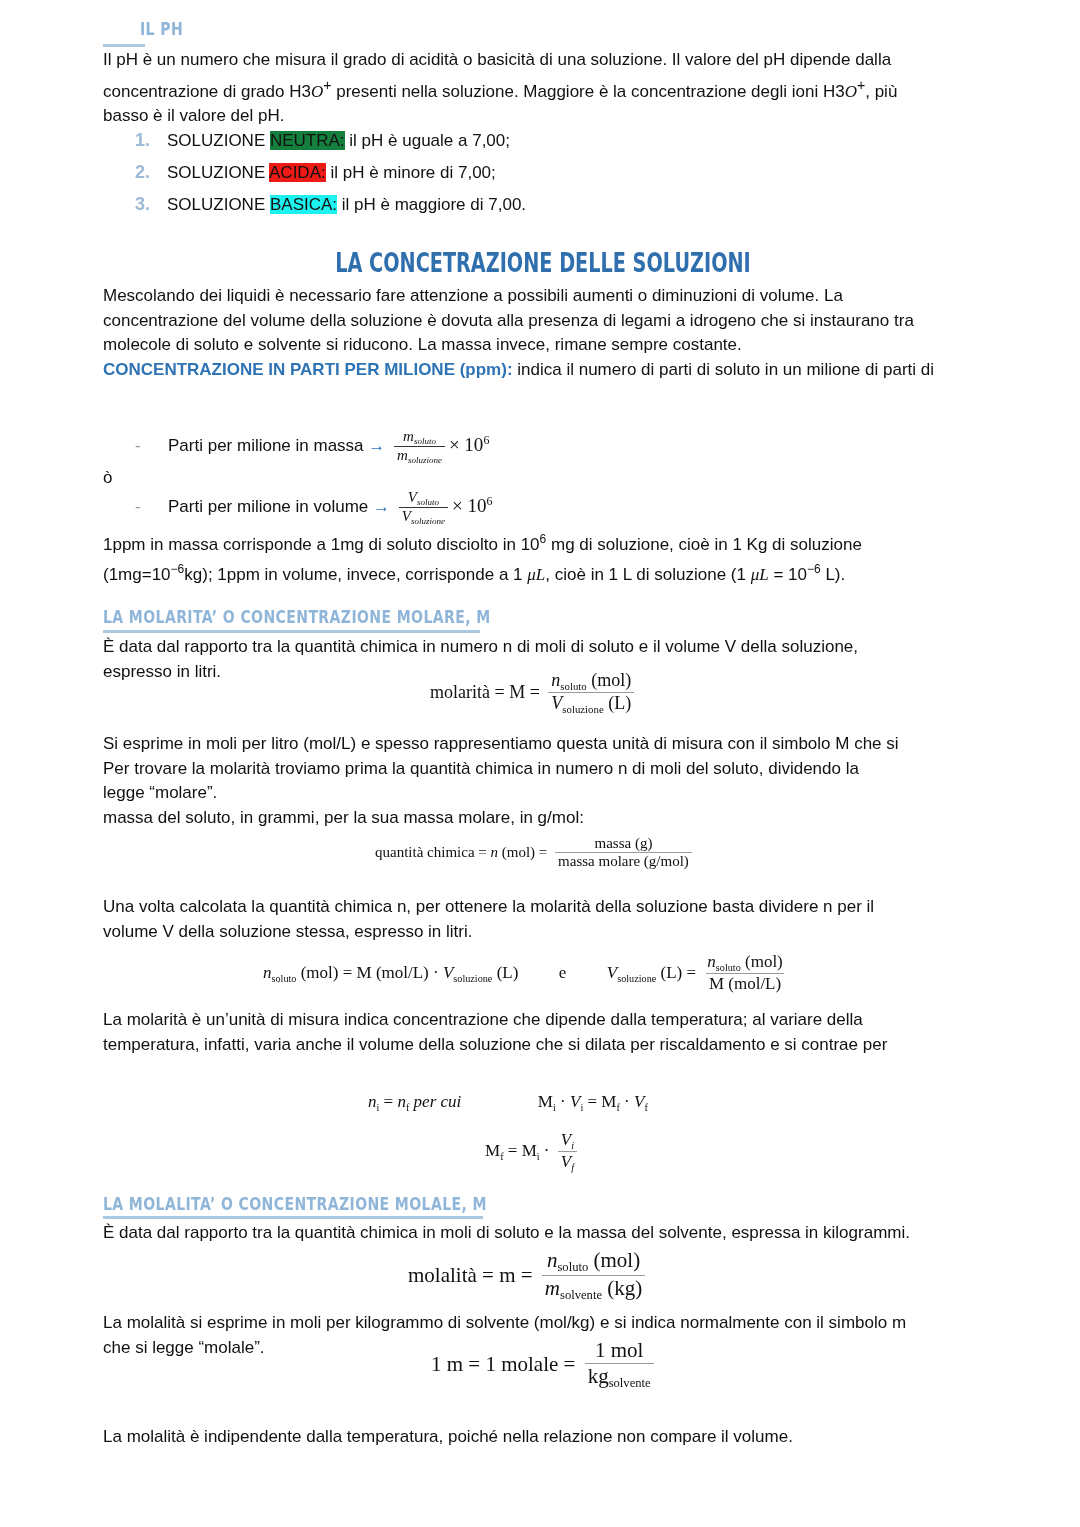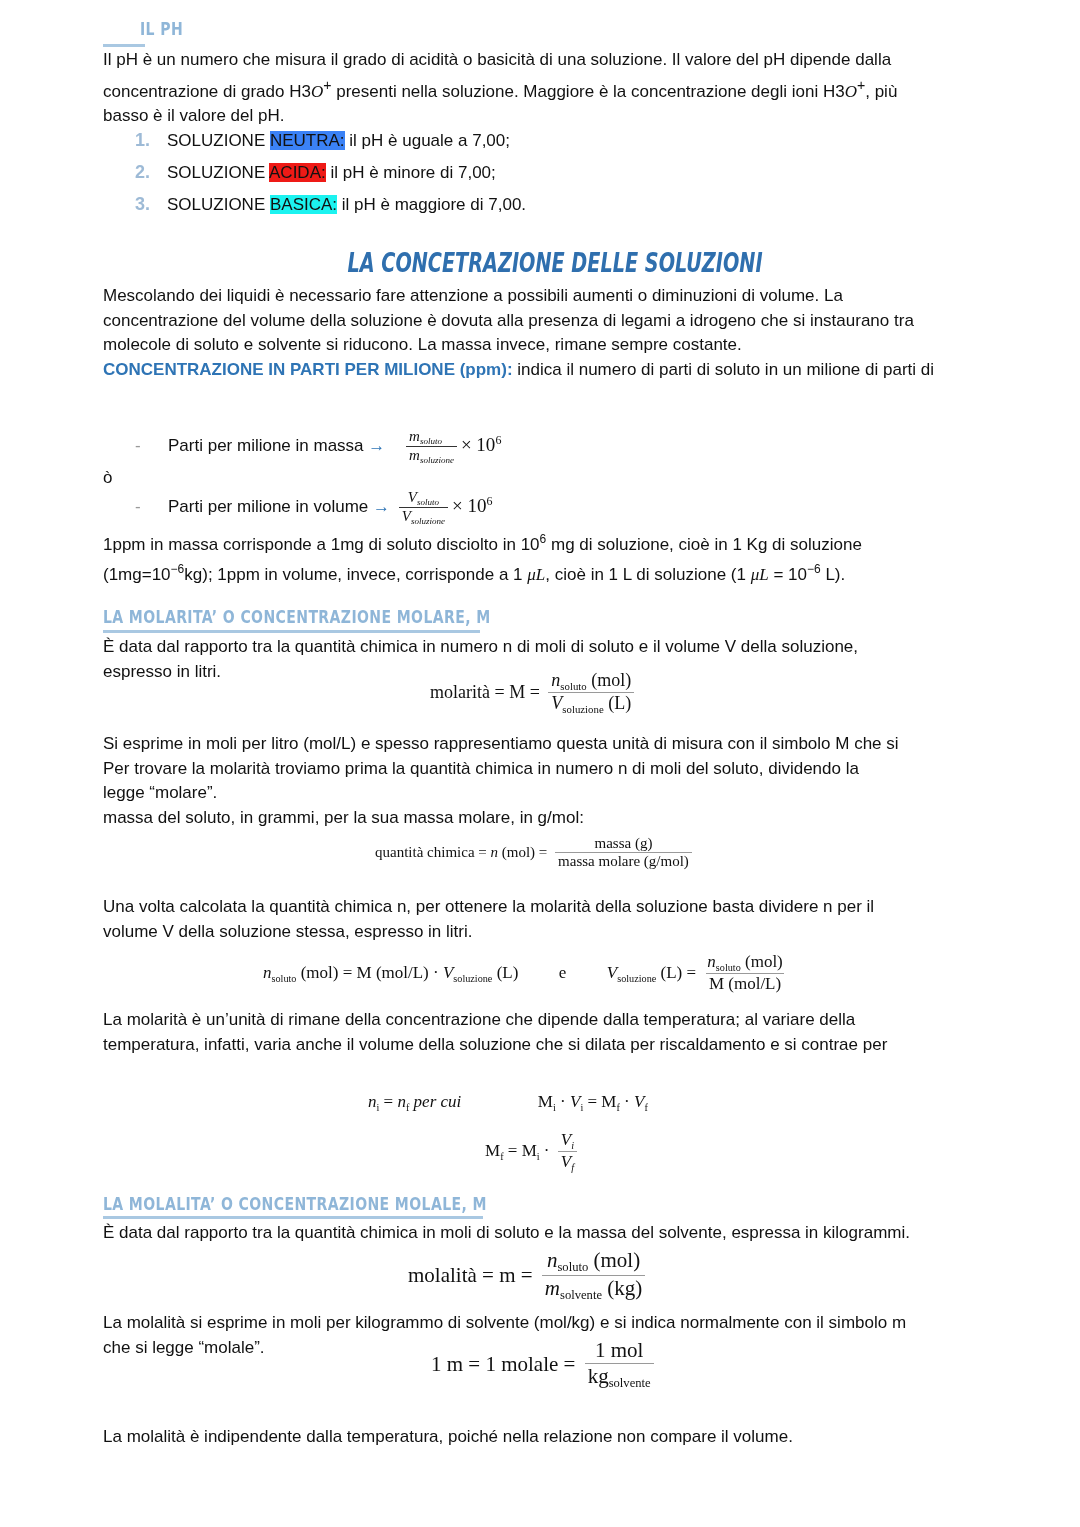--- a/index.html
+++ b/index.html
@@ -10,21 +10,21 @@
   .abs { position: absolute; }
   .h-small { font-family: "DejaVu Sans", sans-serif; font-weight: bold; letter-spacing: 0.5px;
              color: #8fb6d8; font-size: 18px; text-transform: uppercase; transform: scaleX(0.78);
              transform-origin: left center; white-space: nowrap; display: inline-block; }
   .uline { position: absolute; height: 3px; background: #a9c8e2; }
   .h-big { font-family: "DejaVu Sans", sans-serif; font-weight: bold; color: #2f6fae;
            font-size: 26px; transform: scaleX(0.74); transform-origin: center center;
            white-space: nowrap; text-align: center; }
   .list-item { position: absolute; left: 32px; font-size: 17px; height: 28px; line-height: 28px; white-space: nowrap; }
   .num { display: inline-block; width: 32px; color: #9dbad6; font-weight: bold; font-size: 18px; }
-  .hl-green { background: #3b82f6; }
+  .hl-green { background: #15803d; }
   .hl-red { background: #ee1a16; }
   .hl-cyan { background: #1cf3f0; }
   .blue-b { color: #2e74b5; font-weight: bold; }
   .serif { font-family: "Liberation Serif", serif; }
   .frac { display: inline-flex; flex-direction: column; align-items: center; vertical-align: middle; margin: 0 4px; }
   .frac .num-part { padding: 0 3px; }
   .frac .den-part { border-top: 1.5px solid #9a9a9a; padding: 0 3px; }
   .it { font-style: italic; }
   sub.s { font-size: 60%; vertical-align: -0.35em; }
   .dash { display: inline-block; width: 65px; color: #999; padding-left: 32px; box-sizing: border-box; }
@@ -49,37 +49,37 @@
   <div class="list-item" style="top:126px;">
     <span class="num">1.</span><span>SOLUZIONE </span><span class="hl-green">NEUTRA:</span><span> il pH è uguale a 7,00;</span>
   </div>
   <div class="list-item" style="top:158px;">
     <span class="num">2.</span><span>SOLUZIONE </span><span class="hl-red">ACIDA:</span><span> il pH è minore di 7,00;</span>
   </div>
   <div class="list-item" style="top:190px;">
     <span class="num">3.</span><span>SOLUZIONE </span><span class="hl-cyan">BASICA:</span><span> il pH è maggiore di 7,00.</span>
   </div>
 
-  <div class="abs" style="left:12px; top:248px; width:880px;font-style:italic;">
+  <div class="abs" style="left:0; top:248px; width:880px;">
     <div class="h-big">LA CONCETRAZIONE DELLE SOLUZIONI</div>
   </div>
 
   <div class="abs" style="left:0; top:284px; width:880px;">
     <p class="p">Mescolando dei liquidi è necessario fare attenzione a possibili aumenti o diminuzioni di volume. La</p>
     <p class="p">concentrazione del volume della soluzione è dovuta alla presenza di legami a idrogeno che si instaurano tra</p>
     <p class="p">molecole di soluto e solvente si riducono. La massa invece, rimane sempre costante.</p>
     <p class="p"><span class="blue-b">CONCENTRAZIONE IN PARTI PER MILIONE (ppm):</span><span> indica il numero di parti di soluto in un milione di parti di</span></p>
   </div>
 
   <div class="abs" style="left:0; top:428px; white-space:nowrap; font-size:17px;">
     <span class="dash">-</span><span>Parti per milione in massa</span>
     <span class="arrow">→</span>
     <span class="frac serif it" style="font-size:15px;">
       <span class="num-part"><span>m</span><sub class="s">soluto</sub></span>
-      <span class="den-part" style="border-color:#333;margin-left:12px;"><span>m</span><sub class="s">soluzione</sub></span>
+      <span class="den-part" style="border-color:#333;"><span>m</span><sub class="s">soluzione</sub></span>
     </span><span class="serif" style="font-size:19px;"><span>× 10</span><sup style="font-size:12px;">6</sup></span>
   </div>
 
   <div class="abs p" style="left:0; top:466px;">ò</div>
 
   <div class="abs" style="left:0; top:489px; white-space:nowrap; font-size:17px;">
     <span class="dash">-</span><span>Parti per milione in volume</span>
     <span class="arrow">→</span>
     <span class="frac serif it" style="font-size:15px;">
       <span class="num-part"><span>V</span><sub class="s">soluto</sub></span>
@@ -134,21 +134,21 @@
     <span style="vertical-align:middle;"><span class="it">n</span><sub class="s">soluto</sub><span> (mol) = M (mol/L) · </span><span class="it">V</span><sub class="s">soluzione</sub><span> (L)</span></span>
     <span style="display:inline-block; width:80px; text-align:center; vertical-align:middle;">e</span>
     <span style="vertical-align:middle;"><span class="it">V</span><sub class="s">soluzione</sub><span> (L) = </span></span>
     <span class="frac">
       <span class="num-part"><span class="it">n</span><sub class="s">soluto</sub><span> (mol)</span></span>
       <span class="den-part">M (mol/L)</span>
     </span>
   </div>
 
   <div class="abs" style="left:0; top:1008px; width:880px;">
-    <p class="p">La molarità è un’unità di rimane della concentrazione che dipende dalla temperatura; al variare della</p>
+    <p class="p">La molarità è un’unità di misura indica concentrazione che dipende dalla temperatura; al variare della</p>
     <p class="p">temperatura, infatti, varia anche il volume della soluzione che si dilata per riscaldamento e si contrae per</p>
   </div>
 
   <div class="abs serif" style="left:265px; top:1092px; font-size:17px; white-space:nowrap;">
     <span class="it">n</span><sub class="s">i</sub><span> = </span><span class="it">n</span><sub class="s">f</sub>
     <span style="display:inline-block; width:120px; text-align:left;font-style:italic;">per cui</span>
     <span>M</span><sub class="s">i</sub><span> · </span><span class="it">V</span><sub class="s">i</sub><span> = </span><span>M</span><sub class="s">f</sub><span> · </span><span class="it">V</span><sub class="s">f</sub>
   </div>
 
   <div class="abs serif" style="left:382px; top:1130px; font-size:17px; white-space:nowrap;">

